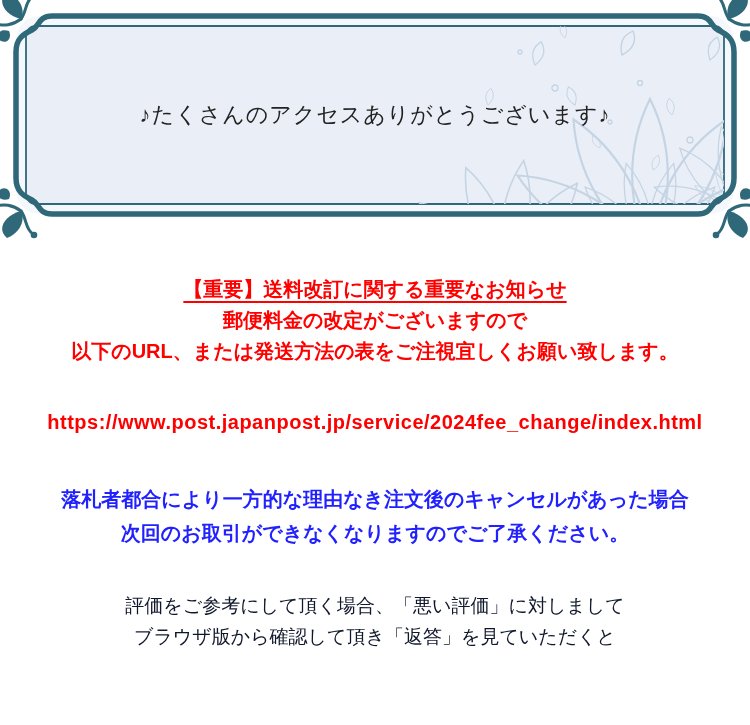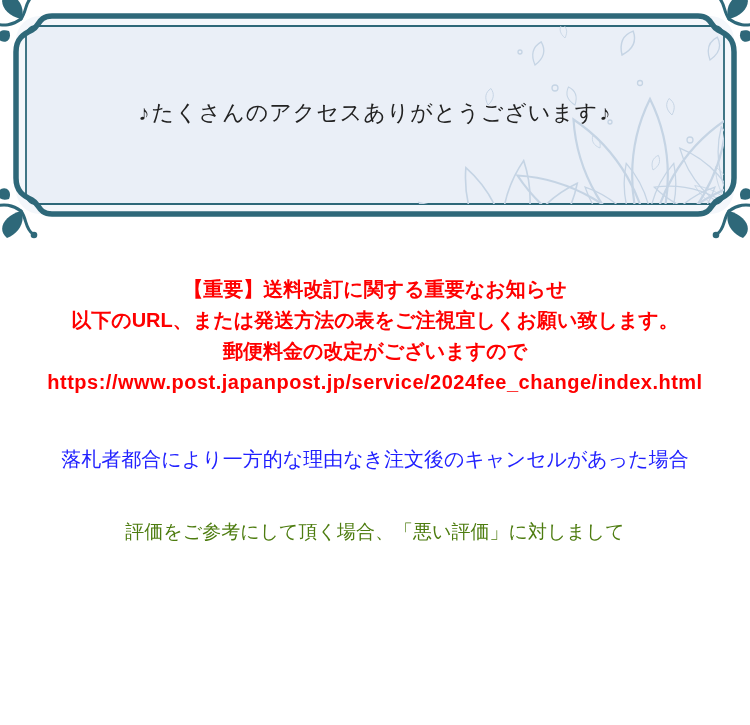--- a/index.html
+++ b/index.html
@@ -23,57 +23,59 @@
     overflow: visible;
   }
   .banner-text {
     position: absolute;
     left: 26px; top: 20px; right: 26px; bottom: 20px;
     display: flex;
     flex-direction: row;
     justify-content: center;
     align-items: center;
     text-align: center;
-    font-family: Liberation Mono, monospace;
+    font-family: Liberation Sans, sans-serif;
     font-size: 22px;
     line-height: 40px;
     letter-spacing: 1px;
     color: #222222;
   }
   .content {
     text-align: center;
   }
   .shipping-section {
     margin-top: 54px;
     color: #fe0000;
     font-weight: bold;
     font-size: 20px;
     line-height: 31px;
   }
   .shipping-heading {
+    text-decoration: underline;
     text-underline-offset: 5px;
     text-decoration-thickness: 2px;
   }
   .url-section {
+    margin-top: 40px;
     color: #fe0000;
     font-weight: bold;
     font-size: 20px;
     line-height: 31px;
     letter-spacing: 0.5px;
   }
   .cancel-section {
     margin-top: 44px;
     color: #2121ff;
-    font-weight: normal;
+    font-weight: bold;
     font-size: 20px;
     line-height: 34px;
   }
   .rating-section {
     margin-top: 40px;
-    color: #4d7c0f;
+    color: #0f172a;
     font-weight: normal;
     font-size: 19px;
     line-height: 31px;
   }
 </style>
 </head>
 <body>
 
 <div class="banner-wrap">
   <svg class="frame-svg" width="730" height="210" viewBox="0 0 730 210">
@@ -156,29 +158,31 @@
 
   <div class="banner-text">
     <div>♪たくさんのアクセスありがとうございます♪</div>
   </div>
 </div>
 
 <div class="content">
 
   <div class="shipping-section">
     <div class="shipping-heading">【重要】送料改訂に関する重要なお知らせ</div>
+    <div>郵便料金の改定がございますので</div>
     <div>以下のURL、または発送方法の表をご注視宜しくお願い致します。</div>
-    <div>郵便料金の改定がございますので</div>
   </div>
 
   <div class="url-section">
     <span>https://www.post.japanpost.jp/service/2024fee_change/index.html</span>
   </div>
 
   <div class="cancel-section">
     <div>落札者都合により一方的な理由なき注文後のキャンセルがあった場合</div>
+    <div>次回のお取引ができなくなりますのでご了承ください。</div>
   </div>
 
   <div class="rating-section">
     <div>評価をご参考にして頂く場合、「悪い評価」に対しまして</div>
+    <div>ブラウザ版から確認して頂き「返答」を見ていただくと</div>
   </div>
 
 </div>
 
 </body></html>

